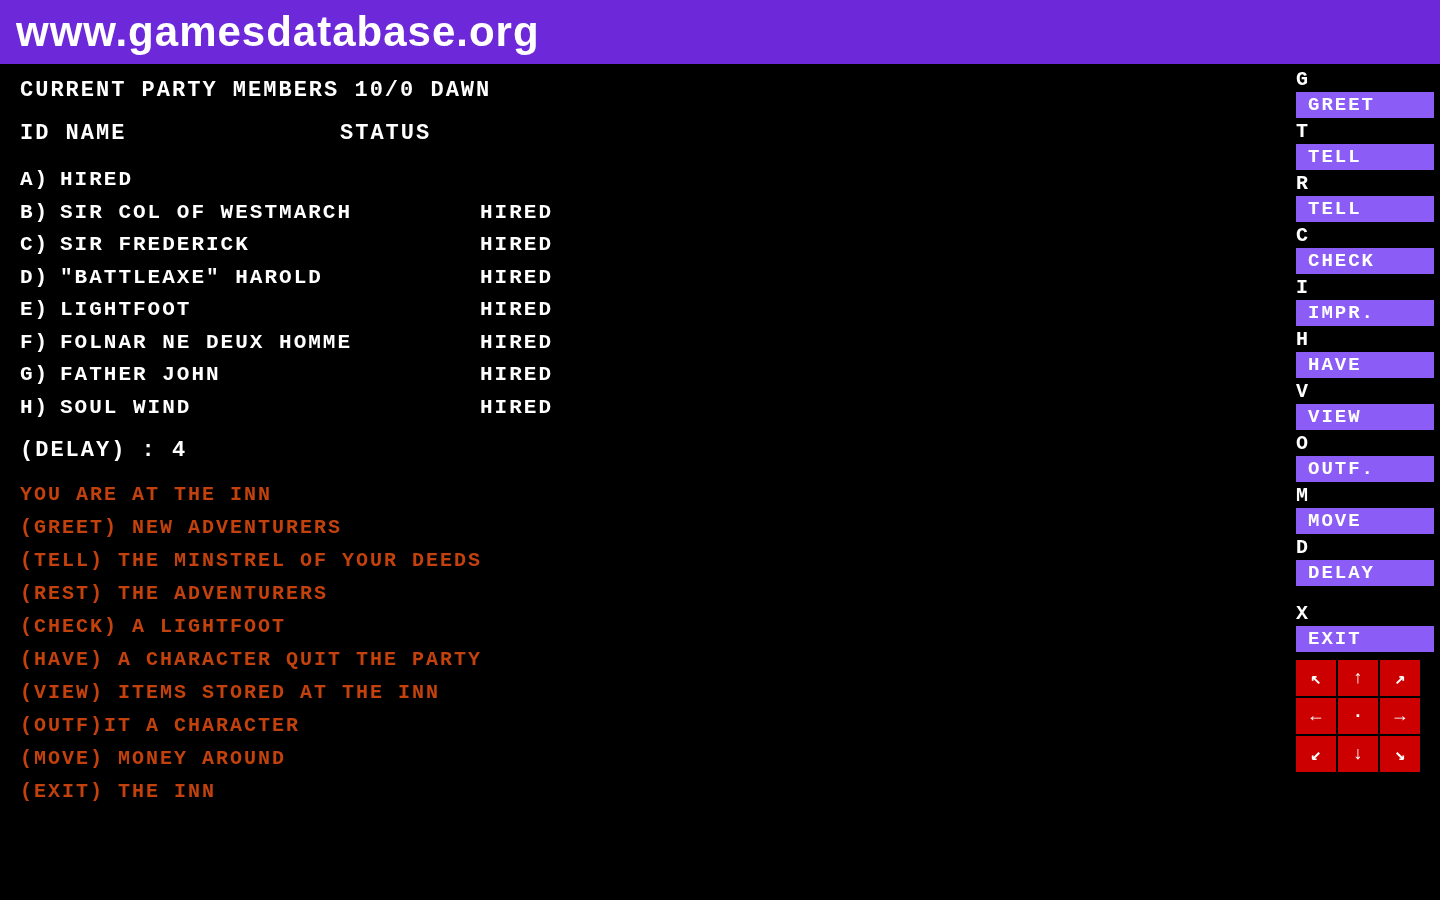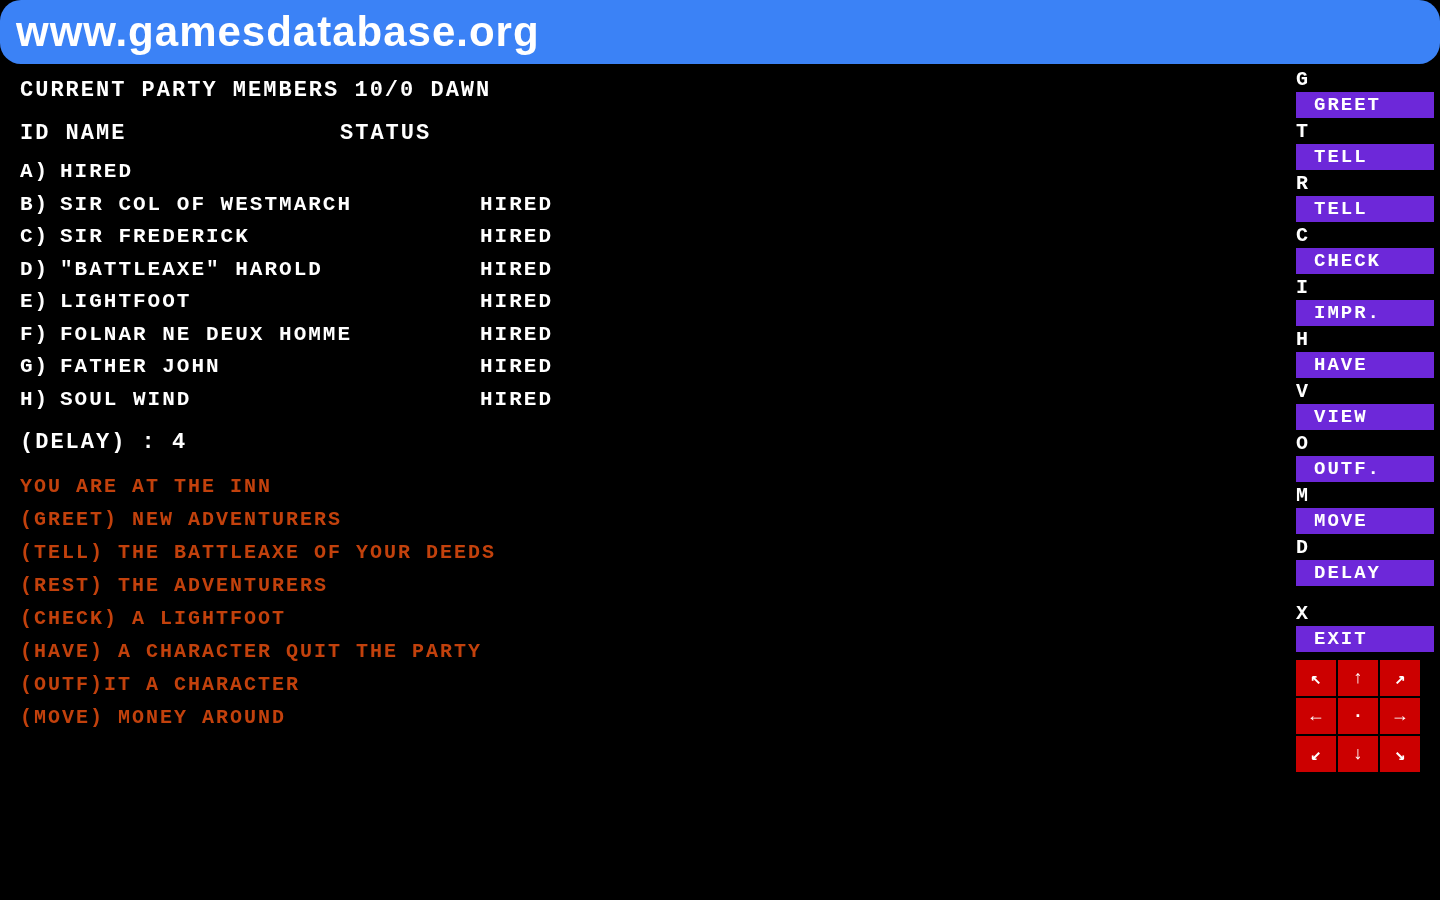--- a/index.html
+++ b/index.html
@@ -7,25 +7,24 @@
       width: 1440px;
       height: 900px;
       background: #000;
       font-family: 'Courier New', Courier, monospace;
       overflow: hidden;
       position: relative;
     }
 
     
     #site-header {
-      background: #3b82f6;
+      background: #6d28d9;
       padding: 8px 16px;
       display: flex;
       align-items: center;
-      border-radius: 21px;
     }
     #site-title {
       color: #fff;
       font-size: 42px;
       font-weight: bold;
       font-family: Arial, sans-serif;
       letter-spacing: 1px;
     }
 
     
@@ -51,21 +50,21 @@
       margin-bottom: 18px;
       color: #fff;
       font-weight: bold;
     }
 
     
     #column-headers {
       display: flex;
       font-size: 22px;
       letter-spacing: 2px;
-      margin-bottom: 10px;
+      margin-bottom: 18px;
       color: #fff;
       font-weight: bold;
     }
     #col-id { width: 320px; }
     #col-status { }
 
     
     #party-list {
       margin-bottom: 14px;
     }
@@ -119,27 +118,27 @@
     .sidebar-letter {
       color: #fff;
       font-size: 20px;
       font-family: 'Courier New', Courier, monospace;
       font-weight: bold;
       letter-spacing: 1px;
       line-height: 1.2;
     }
 
     .sidebar-btn {
-      background: #6d28d9;
+      background: #8b5cf6;
       color: #fff;
       font-family: 'Courier New', Courier, monospace;
       font-size: 19px;
       font-weight: bold;
       letter-spacing: 2px;
-      padding: 2px 18px;
+      padding: 2px 12px;
       border: none;
       text-align: left;
       cursor: pointer;
       display: block;
       width: 100%;
     }
 
     .sidebar-spacer { height: 6px; }
 
     
@@ -231,26 +230,28 @@
           <span class="party-row-name">SOUL WIND</span>
           <span class="party-row-status">HIRED</span>
         </div>
       </div>
 
     <div id="delay-line">(DELAY) : 4</div>
 
     <div id="inn-menu">
         <div class="inn-line">YOU ARE AT THE INN</div>
         <div class="inn-line">(GREET) NEW ADVENTURERS</div>
-        <div class="inn-line">(TELL) THE BATTLEAXE OF YOUR DEEDS</div>
+        <div class="inn-line">(TELL) THE MINSTREL OF YOUR DEEDS</div>
         <div class="inn-line">(REST) THE ADVENTURERS</div>
         <div class="inn-line">(CHECK) A LIGHTFOOT</div>
         <div class="inn-line">(HAVE) A CHARACTER QUIT THE PARTY</div>
+        <div class="inn-line">(VIEW) ITEMS STORED AT THE INN</div>
         <div class="inn-line">(OUTF)IT A CHARACTER</div>
         <div class="inn-line">(MOVE) MONEY AROUND</div>
+        <div class="inn-line">(EXIT) THE INN</div>
       </div>
 
   </div>
 
   <div id="sidebar">
     <div id="sidebar-buttons">
         <div class="sidebar-item">
           <span class="sidebar-letter">G</span>
           <button class="sidebar-btn">GREET</button>
         </div>

